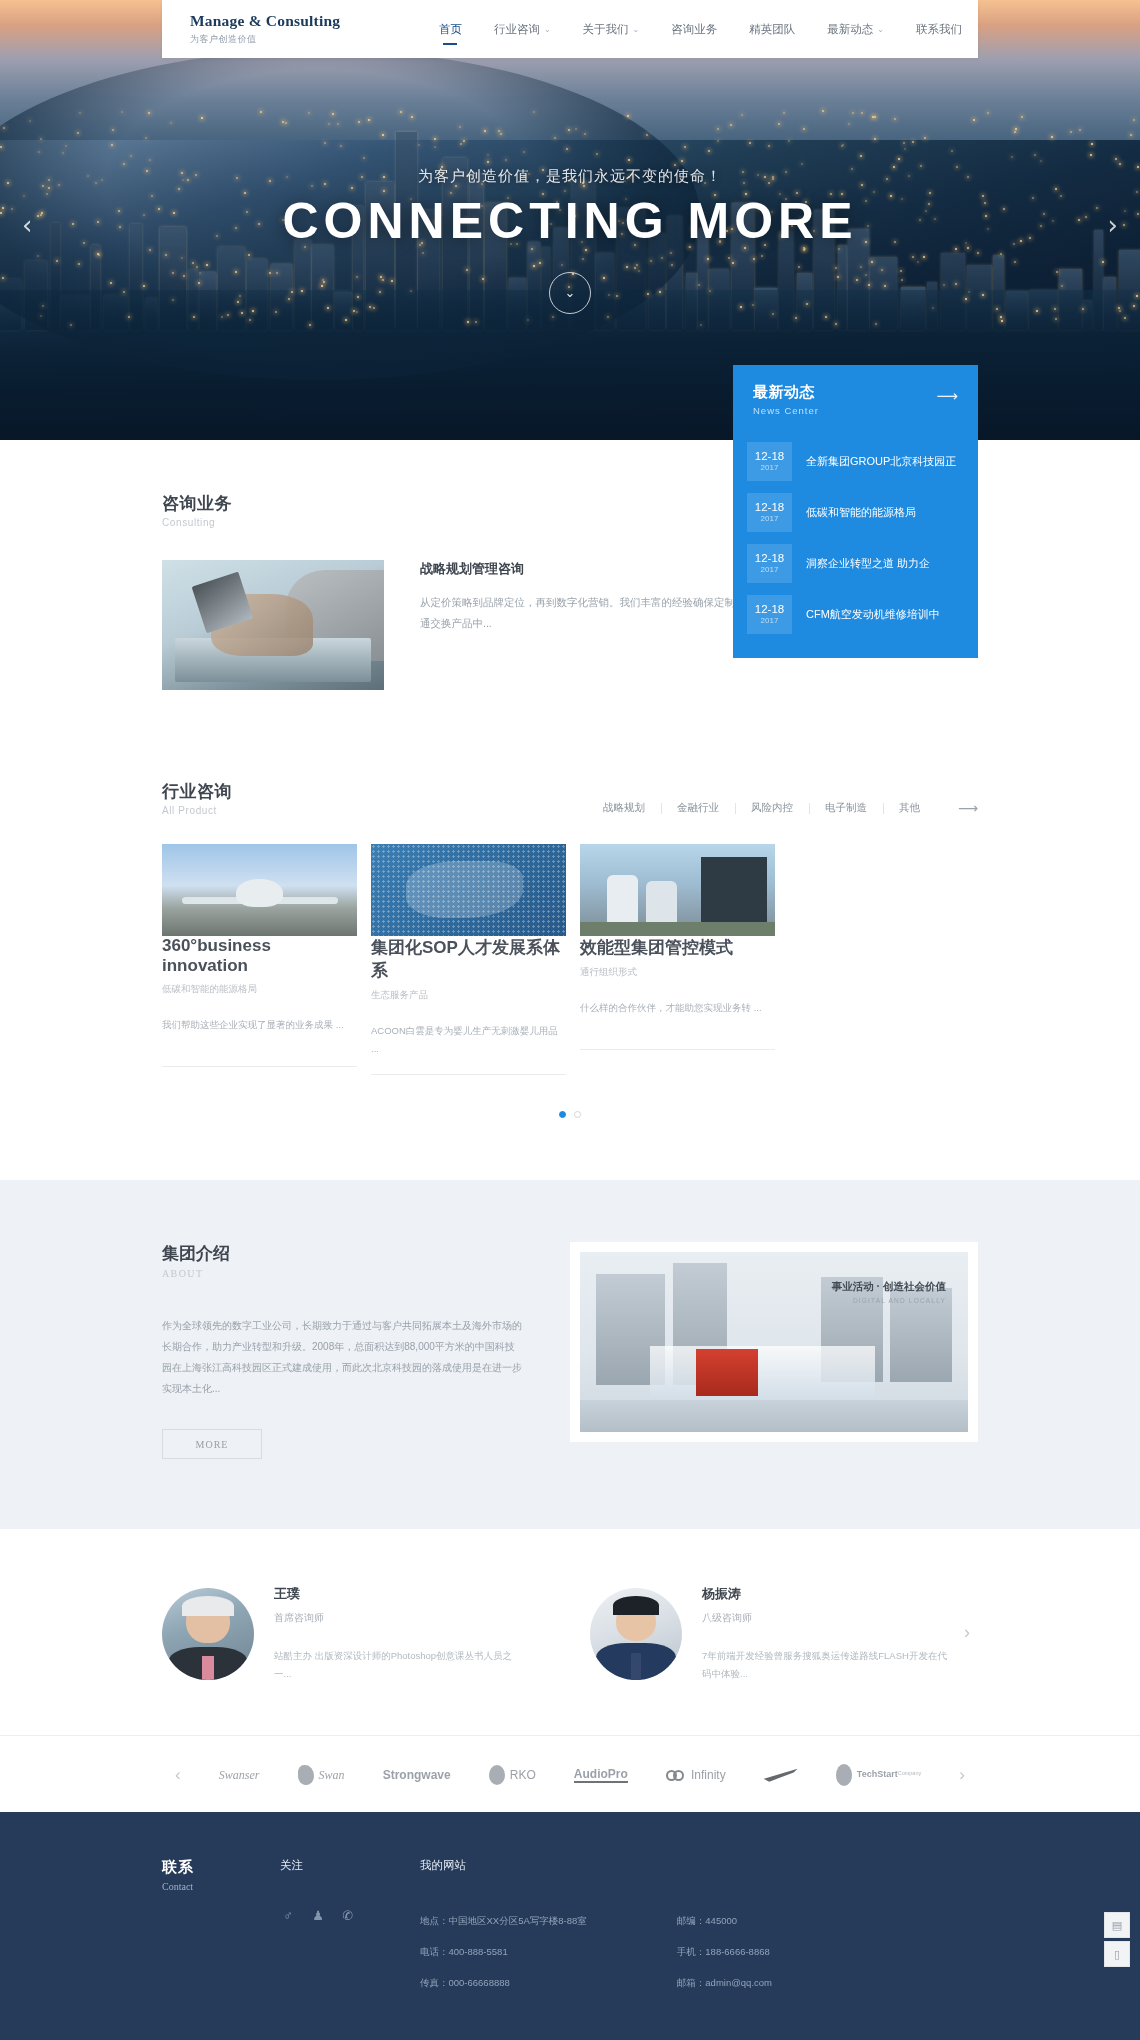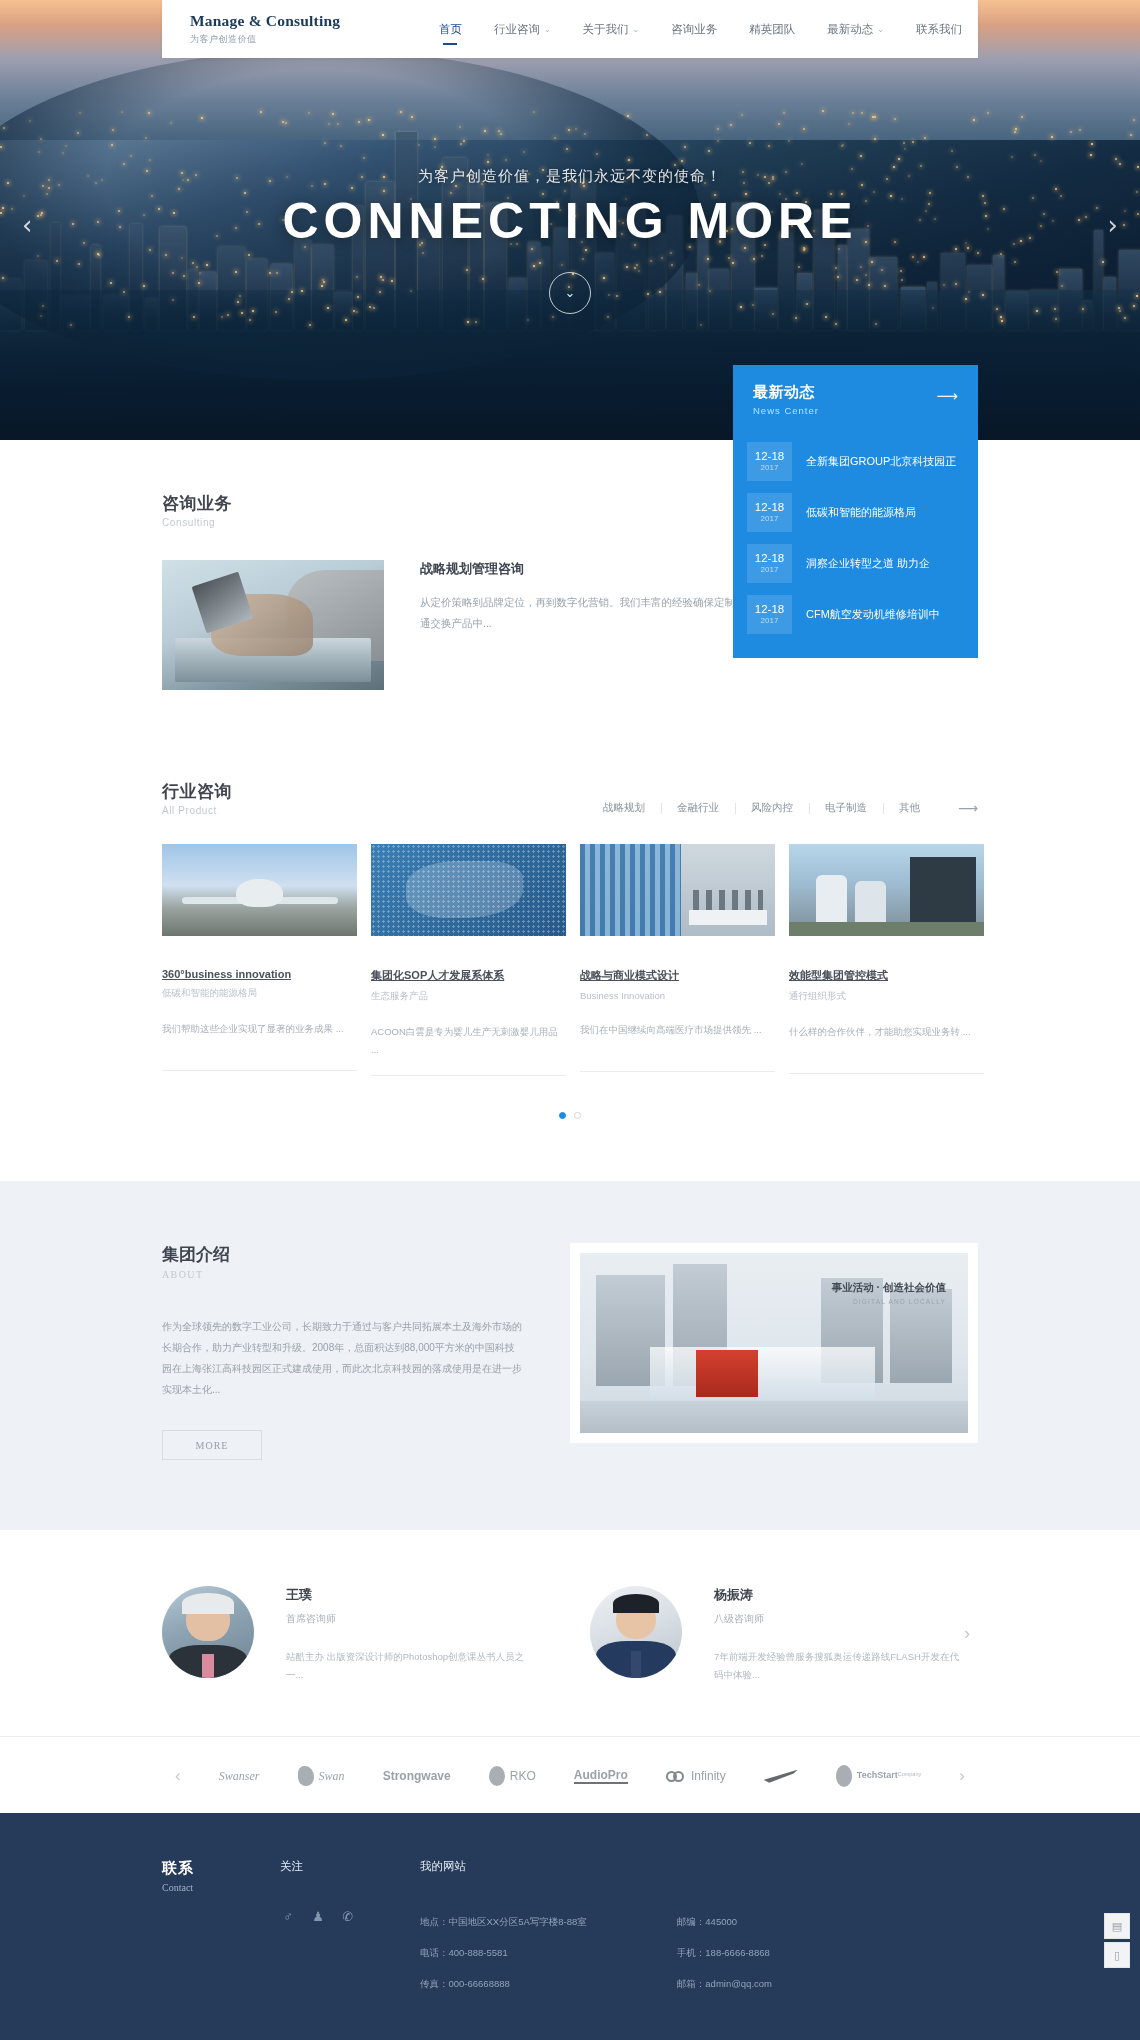--- a/index.html
+++ b/index.html
@@ -172,21 +172,21 @@
     background: repeating-linear-gradient(90deg,#2f6fa8 0 5px,#7fb2d9 5px 10px); opacity:.85;}
   .ci-room .tbl { position:absolute; left:56%; bottom:12%; width:40%; height:16%; background:#eef2f5; }
   .ci-room .ppl { position:absolute; left:58%; bottom:28%; width:36%; height:22%;
     background: repeating-linear-gradient(90deg,#4a5560 0 6px, transparent 6px 13px); opacity:.7;}
   .ci-tank { background: linear-gradient(180deg,#b8d6ea 0%,#9fbdd2 42%,#7c8c95 100%); }
   .ci-tank .t1{position:absolute;left:14%;bottom:14%;width:16%;height:52%;background:#e7edf1;border-radius:6px 6px 0 0;}
   .ci-tank .t2{position:absolute;left:34%;bottom:14%;width:16%;height:46%;background:#dde5ea;border-radius:6px 6px 0 0;}
   .ci-tank .bld{position:absolute;right:4%;bottom:14%;width:34%;height:72%;background:#2e3a44;}
   .ci-tank .grass{position:absolute;left:0;bottom:0;width:100%;height:15%;background:#6d7e6b;}
 
-  .card h5 { font-size: 11px; color: #4a515a; font-weight: 600; margin-top: 32px; text-decoration: underline; }
+  .card h5 { font-size: 17px; color: #4a515a; font-weight: 600; margin-top: 0; }
   .card .sub { font-size: 9.5px; color: #b9c0c7; margin-top: 7px; }
   .card .desc { font-size: 9.5px; color: #a9b0b8; margin-top: 20px; line-height: 1.9; min-height: 34px; }
   .card .rule { border-bottom: 1px solid #ececec; margin-top: 16px; }
 
   .cards-dots { display:flex; justify-content:center; gap: 8px; margin-top: 36px; }
 
   
   .about-wrap { background: #eef1f5; margin-top: 42px; padding: 62px 0 70px 0; }
   .about { width: 816px; margin: 0 auto; display:flex; gap: 48px; }
   .about-left { width: 360px; }
@@ -214,21 +214,21 @@
     background: linear-gradient(180deg, rgba(255,255,255,.75), rgba(210,222,232,.9)); }
   .about-pic .ground { position:absolute; left:0; bottom:0; width:100%; height:18%;
     background: linear-gradient(180deg,#c8d2da,#b3bec7); }
   .about-cap { position:absolute; right: 22px; top: 28px; text-align: right; }
   .about-cap .t { font-size: 10.5px; color:#444b53; font-weight:600; }
   .about-cap .s { font-size: 6.5px; color:#9aa3ac; letter-spacing: 1.2px; margin-top: 3px; }
 
   
   .team-wrap { padding: 56px 0 52px 0; position: relative; }
   .team { width: 816px; margin: 0 auto; display:flex; gap: 40px; }
-  .member { display:flex; gap: 32px; width: 390px; }
+  .member { display:flex; gap: 20px; width: 390px; align-items: center; }
   .avatar { width: 92px; height: 92px; border-radius: 50%; flex: 0 0 92px; overflow:hidden; position:relative; }
   .av1 { background: linear-gradient(160deg,#b9cbd8 0%, #8ea5b4 40%, #6f8392 100%); }
   .av1 .face{position:absolute;left:26%;top:12%;width:48%;height:48%;background:#e3bfa4;border-radius:50% 50% 45% 45%;}
   .av1 .hair{position:absolute;left:22%;top:8%;width:56%;height:22%;background:#e8eaec;border-radius:50% 50% 0 0;}
   .av1 .suit{position:absolute;left:8%;bottom:0;width:84%;height:36%;background:#2b323a;border-radius:40% 40% 0 0;}
   .av1 .tie{position:absolute;left:44%;bottom:0;width:12%;height:26%;background:#d98a9c;}
   .av2 { background: linear-gradient(160deg,#eef1f4 0%, #d9dfe5 45%, #b9c3cc 100%); }
   .av2 .face{position:absolute;left:28%;top:14%;width:44%;height:44%;background:#e7c4a6;border-radius:50% 50% 46% 46%;}
   .av2 .hair{position:absolute;left:25%;top:9%;width:50%;height:20%;background:#1d2228;border-radius:50% 50% 0 0;}
   .av2 .suit{position:absolute;left:6%;bottom:0;width:88%;height:40%;background:#243a5e;border-radius:38% 38% 0 0;}
@@ -910,31 +910,20 @@
           <div class="card-img ci-map">
             <div class="cont"></div>
             <div class="dots2"></div>
           </div>
           <h5>集团化SOP人才发展系体系</h5>
           <div class="sub">生态服务产品</div>
           <div class="desc">ACOON白雲是专为婴儿生产无刺激婴儿用品 ...</div>
           <div class="rule"></div>
         </div>
         <div class="card">
-          <div class="card-img ci-room">
-            <div class="grid"></div>
-            <div class="ppl"></div>
-            <div class="tbl"></div>
-          </div>
-          <h5>战略与商业模式设计</h5>
-          <div class="sub">Business Innovation</div>
-          <div class="desc">我们在中国继续向高端医疗市场提供领先 ...</div>
-          <div class="rule"></div>
-        </div>
-        <div class="card">
           <div class="card-img ci-tank">
             <div class="bld"></div>
             <div class="t1"></div>
             <div class="t2"></div>
             <div class="grass"></div>
           </div>
           <h5>效能型集团管控模式</h5>
           <div class="sub">通行组织形式</div>
           <div class="desc">什么样的合作伙伴，才能助您实现业务转 ...</div>
           <div class="rule"></div>

